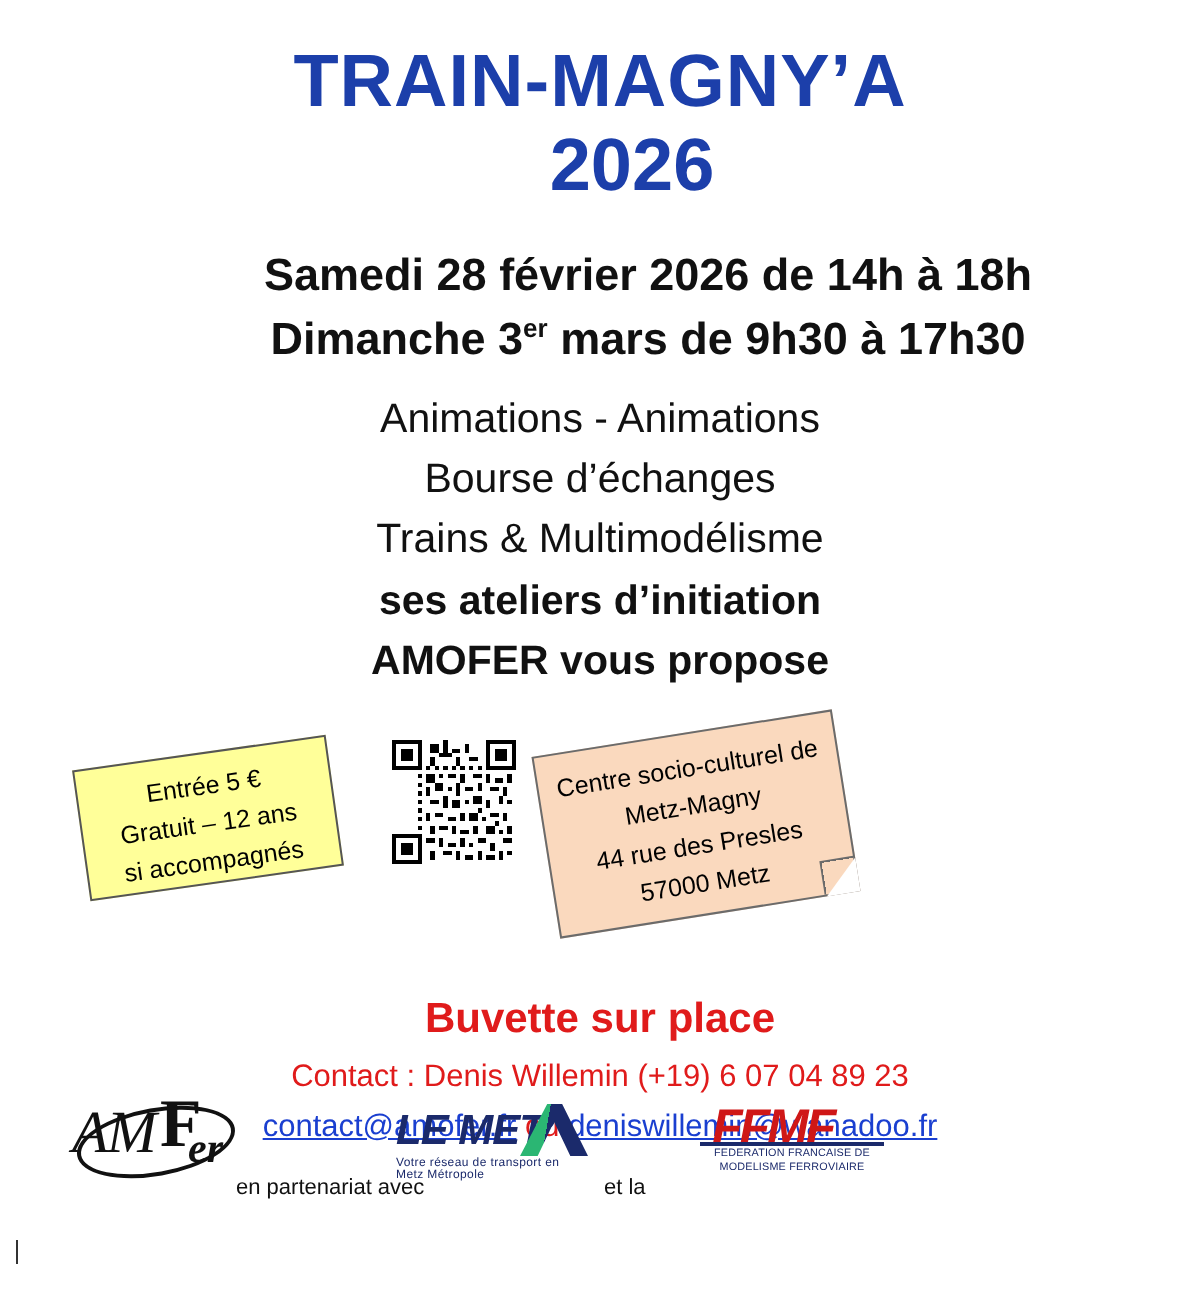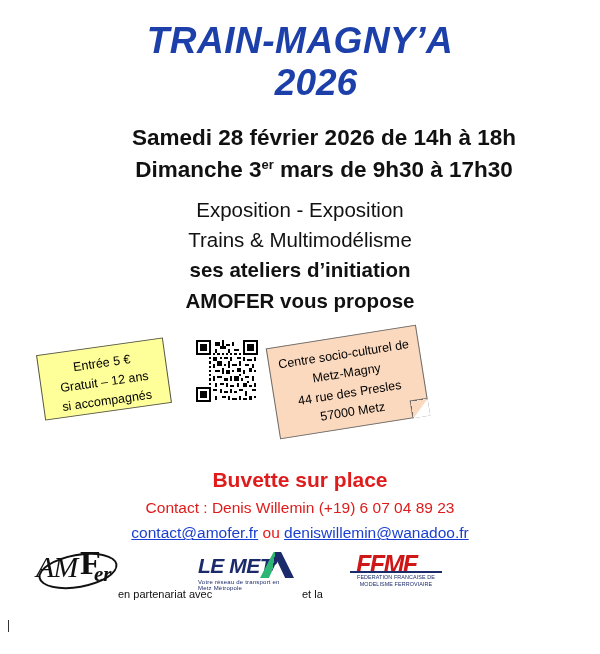--- a/index.html
+++ b/index.html
@@ -19,21 +19,20 @@
   .poster {
     position: absolute;
     inset: 0;
     padding: 0;
   }
 
   
   .title-block {
     text-align: center;
     margin-top: 22px;
-    font-style: italic;
   }
   .title-line1 {
     font-size: 37px;
     font-weight: bold;
     color: #1c3faa;
     letter-spacing: 0.5px;
     line-height: 1.05;
   }
   .title-line2 {
     font-size: 37px;
@@ -329,21 +328,22 @@
     <div class="title-line1">TRAIN-MAGNY’A</div>
     <div class="title-line2">2026</div>
   </div>
 
   <div class="dates">
     <div class="date-line">Samedi 28 février 2026 de 14h à 18h</div>
     <div class="date-line"><span>Dimanche 3</span><sup>er</sup><span> mars de 9h30 à 17h30</span></div>
   </div>
 
   <div class="subs">
-    <div class="sub-line">Exposition - Exposition</div>
+    <div class="sub-line">Animations - Animations</div>
+    <div class="sub-line">Bourse d’échanges</div>
     <div class="sub-line">Trains &amp; Multimodélisme</div>
     <div class="sub-line bold">ses ateliers d’initiation</div>
     <div class="sub-line bold">AMOFER vous propose</div>
   </div>
 
   <div class="middle-row">
 
     <div class="price-tag">
       <div class="pt-line">Entrée 5 €</div>
       <div class="pt-line">Gratuit – 12 ans</div>

